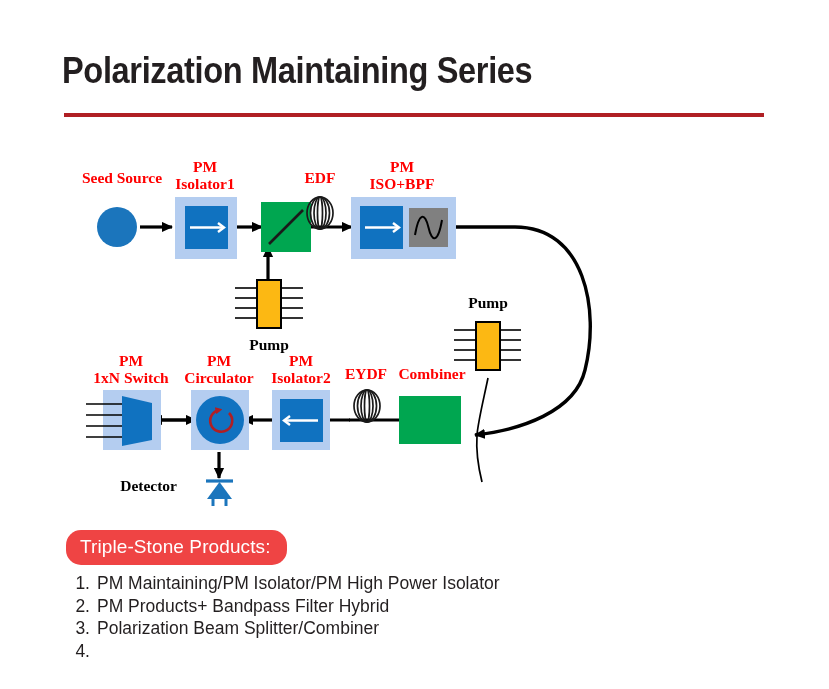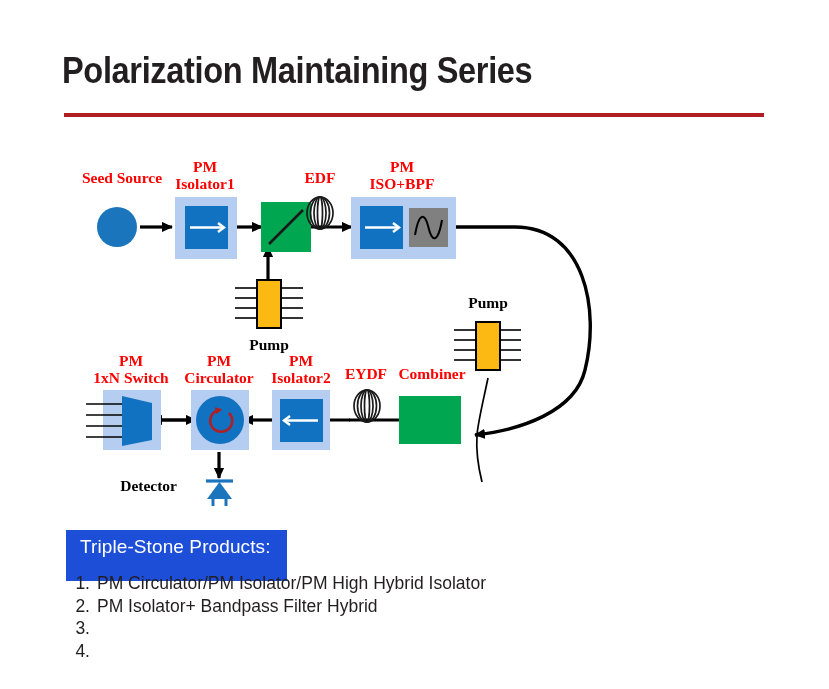--- a/index.html
+++ b/index.html
@@ -26,24 +26,24 @@
     position:absolute;left:64px;top:113px;width:700px;height:4px;
     background:#b01f24;
   }
 
   
   #diagram{position:absolute;left:0;top:130px;width:829px;height:390px;}
 
   
   .banner{
     position:absolute;left:66px;top:530px;
-    background:#1d4ed8;
+    background:#ef4444;
     color:#ffffff;
-    border-radius:0;
-    padding:6px 16px 23px 14px;
+    border-radius:15px;
+    padding:6px 16px 7px 14px;
     font-size:19px;
     font-family:"Liberation Sans", sans-serif;
     letter-spacing:0.1px;
     white-space:nowrap;
   }
 
   
   .prod-list{
     position:absolute;left:66px;top:572px;
     margin:0;padding:0;list-style:none;
@@ -227,27 +227,28 @@
         <line x1="226" y1="369" x2="226" y2="376"></line>
       </g>
     </g>
   </svg>
 
   <div class="banner">Triple-Stone Products:</div>
 
   <ul class="prod-list">
     <li>
       <span class="prod-num">1.</span>
-      <span>PM Circulator/PM Isolator/PM High Hybrid Isolator</span>
+      <span>PM Maintaining/PM Isolator/PM High Power Isolator</span>
     </li>
     <li>
       <span class="prod-num">2.</span>
-      <span>PM Isolator+ Bandpass Filter Hybrid</span>
+      <span>PM Products+ Bandpass Filter Hybrid</span>
     </li>
     <li>
       <span class="prod-num">3.</span>
+      <span>Polarization Beam Splitter/Combiner</span>
     </li>
     <li>
       <span class="prod-num">4.</span>
     </li>
   </ul>
 
 </div>
 
 </body></html>

